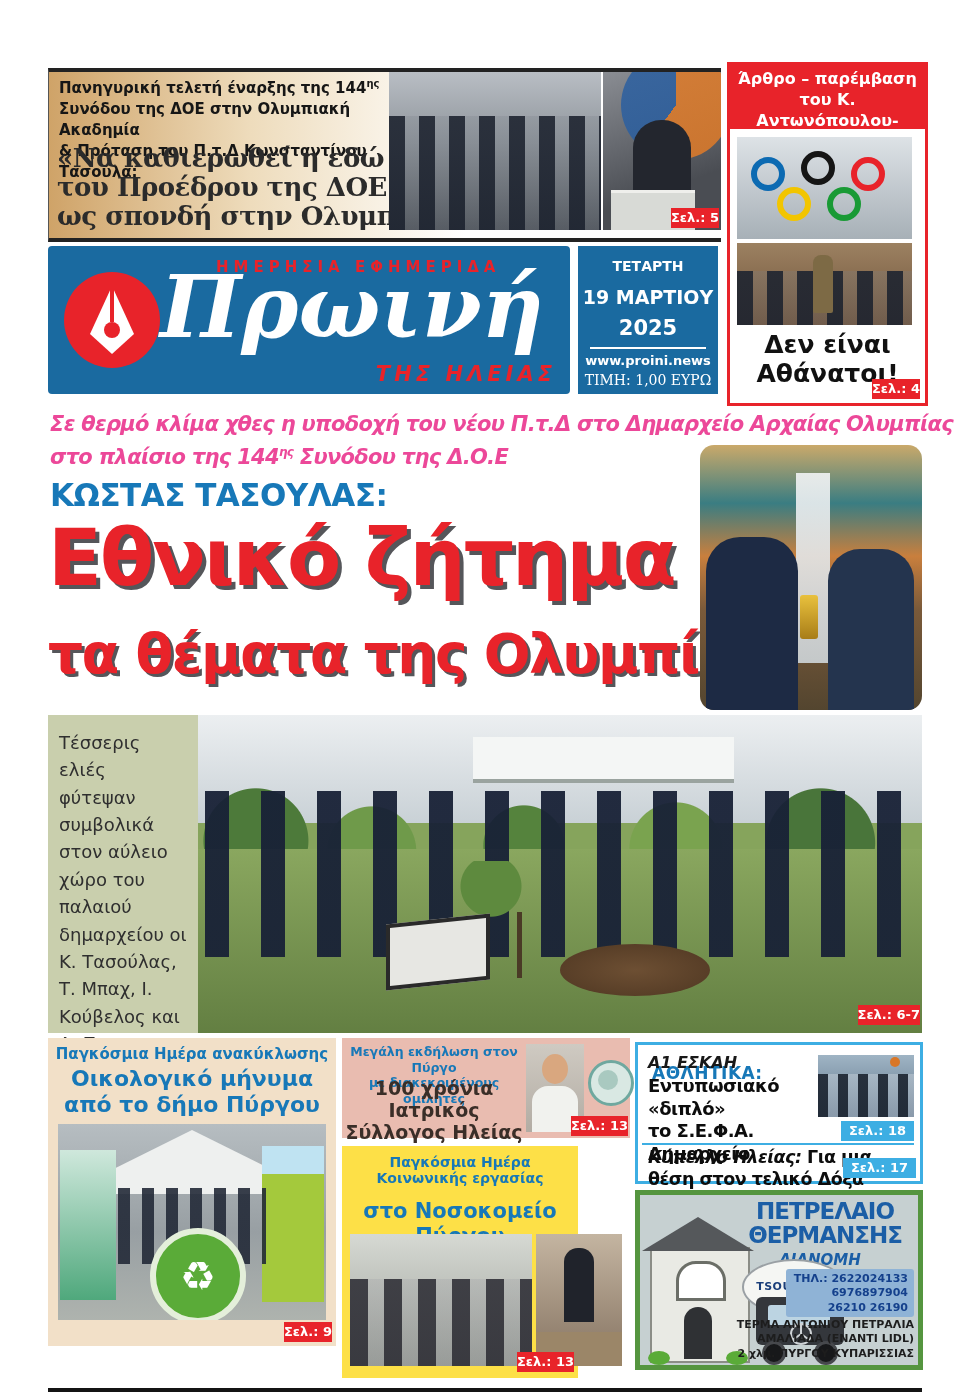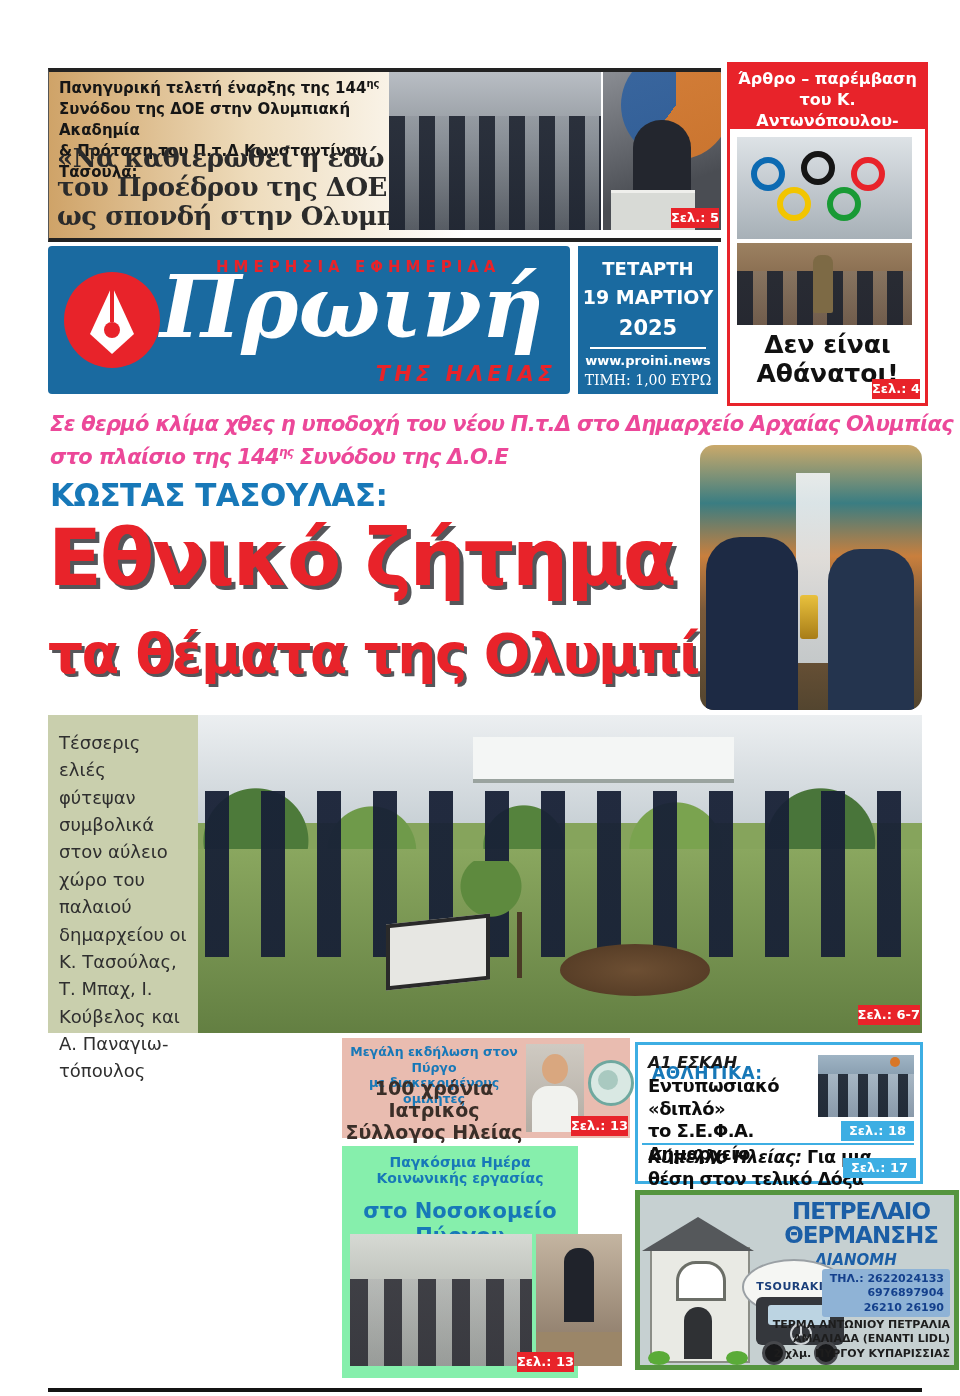--- a/index.html
+++ b/index.html
@@ -45,21 +45,21 @@
   
   .masthead{left:48px;top:246px;width:522px;height:148px;background:#1a6aa0;border-radius:4px;}
   .logo-disc{left:16px;top:26px;width:96px;height:96px;border-radius:50%;background:#e8232a;}
   .mh-tagline{left:168px;top:12px;color:#e8232a;font-weight:bold;font-size:15px;letter-spacing:5px;}
   .mh-title{left:112px;top:18px;color:#ffffff;font-family:"DejaVu Serif",serif;font-style:italic;
             font-weight:bold;font-size:86px;line-height:1;}
   .mh-sub{right:14px;bottom:8px;color:#e8232a;font-style:italic;font-weight:bold;font-size:21px;letter-spacing:4px;}
 
   
   .datebox{left:578px;top:246px;width:140px;height:148px;background:#1a6aa0;color:#fff;text-align:center;}
-  .db-day{left:0;top:12px;width:100%;font-weight:bold;font-size:18px;}
+  .db-day{left:0;top:12px;width:100%;font-weight:bold;font-size:14px;}
   .db-date{left:0;top:40px;width:100%;font-weight:bold;font-size:19px;}
   .db-year{left:0;top:70px;width:100%;font-weight:bold;font-size:21px;}
   .db-rule{left:12px;top:101px;width:116px;height:2px;background:#fff;}
   .db-site{left:0;top:107px;width:100%;font-weight:bold;font-size:13px;}
   .db-price{left:0;top:126px;width:100%;font-family:"DejaVu Serif",serif;font-size:14px;}
 
   
   .deck{left:50px;top:408px;width:880px;color:#ec4899;font-weight:bold;font-style:italic;
         font-size:21px;line-height:1.55;letter-spacing:-0.7px;white-space:nowrap;}
   .deck .sup{font-size:12px;vertical-align:super;}
@@ -118,21 +118,21 @@
   .mt-kicker{left:4px;top:6px;width:176px;text-align:center;color:#1778b8;font-weight:bold;font-size:12.5px;line-height:1.25;}
   .mt-headline{left:2px;top:40px;width:180px;text-align:center;color:#3a2e28;font-weight:bold;font-size:19px;line-height:1.15;}
   .doc-photo{left:184px;top:6px;width:58px;height:88px;background:linear-gradient(180deg,#cfcac2,#b2aca3);}
   .doc-face{left:16px;top:10px;width:26px;height:30px;border-radius:50%;background:#d9a77f;}
   .doc-coat{left:6px;top:42px;width:46px;height:46px;border-radius:16px 16px 0 0;background:#f1f2ee;}
   .seal{left:246px;top:22px;width:40px;height:40px;border-radius:50%;background:#d9e8e3;border:3px solid #6fa89f;}
   .seal-inner{left:7px;top:7px;width:20px;height:20px;border-radius:50%;background:#a9c9c0;}
   .mt-tag{right:2px;bottom:2px;}
 
   
-  .mb-box{left:342px;top:1146px;width:236px;height:232px;background:#86efac;}
+  .mb-box{left:342px;top:1146px;width:236px;height:232px;background:#fde047;}
   .mb-kicker{left:0;top:8px;width:100%;text-align:center;color:#1778b8;font-weight:bold;font-size:14px;}
   .mb-headline{left:0;top:28px;width:100%;text-align:center;color:#1778b8;font-weight:bold;font-size:21px;line-height:1.2;}
   .mb-photo1{left:8px;top:88px;width:182px;height:132px;background:linear-gradient(180deg,#d6d9d3 0%,#9b9f99 100%);}
   .mb-audience{left:0;bottom:0;width:100%;height:66%;
                background:repeating-linear-gradient(90deg,rgba(40,40,48,.85) 0 18px,rgba(140,140,150,.2) 18px 34px);}
   .mb-photo2{left:194px;top:88px;width:86px;height:132px;background:linear-gradient(180deg,#c4b5a1,#857361);}
   .mb-fig{left:28px;top:14px;width:30px;height:74px;border-radius:14px 14px 0 0;background:#20232b;}
   .mb-desk{left:0;bottom:0;width:100%;height:34px;background:#9b8668;}
   .mb-tag{right:4px;bottom:6px;}
 
@@ -145,21 +145,21 @@
   .sp-players{left:0;bottom:0;width:100%;height:70%;
               background:repeating-linear-gradient(90deg,rgba(28,36,48,.9) 0 10px,rgba(220,225,230,.35) 10px 20px);}
   .sp-ball{right:14px;top:2px;width:10px;height:10px;border-radius:50%;background:#d97728;}
   .sp-tag1{right:6px;top:76px;}
   .sp-divider{left:4px;top:98px;width:272px;height:2px;background:#3daee3;}
   .sp-story2{left:10px;top:102px;width:238px;font-size:17.5px;color:#0d0d0d;font-weight:bold;line-height:1.25;letter-spacing:-0.5px;}
   .sp-story2 .it{font-style:italic;}
   .sp-tag2{right:4px;bottom:3px;}
 
   
-  .ad-box{left:635px;top:1190px;width:324px;height:180px;background:#c6d0d1;border:5px solid #55953f;box-sizing:border-box;}
+  .ad-box{left:635px;top:1190px;width:288px;height:180px;background:#c6d0d1;border:5px solid #55953f;box-sizing:border-box;}
   .ad-title{right:8px;top:4px;width:170px;text-align:center;color:#1b5ea6;font-weight:bold;font-size:23px;line-height:1.05;letter-spacing:-1px;}
   .ad-sub{right:8px;top:56px;width:180px;text-align:center;font-size:15px;}
   .ad-sub .s1{color:#1b5ea6;font-weight:bold;font-style:italic;}
   .ad-sub .s2{color:#222;font-weight:bold;font-style:italic;}
   .house{left:2px;top:16px;width:112px;height:148px;}
   .house-body{left:8px;top:36px;width:96px;height:112px;background:#e9eae4;border:2px solid #8b8d86;}
   .house-roof{left:0;top:6px;width:112px;height:34px;background:#55585b;clip-path:polygon(50% 0,100% 100%,0 100%);}
   .house-win{left:34px;top:50px;width:44px;height:34px;background:#fff;border:3px solid #6b6e67;border-radius:20px 20px 0 0;}
   .house-door{left:42px;top:96px;width:28px;height:52px;background:#2f3134;border-radius:14px 14px 0 0;}
   .bush{position:absolute;width:22px;height:14px;border-radius:50%;background:#5aab38;}
@@ -271,20 +271,35 @@
     <span class="abs bp-trees"></span>
     <span class="abs bp-grass"></span>
     <span class="abs bp-people"></span>
     <span class="abs bp-dirt"></span>
     <span class="abs bp-tree"></span>
     <span class="abs bp-trunk"></span>
     <span class="abs bp-plaque"></span>
     <span class="abs tag-red bp-tag">Σελ.: 6-7</span>
   </div>
 
+  <div class="abs bl-box">
+    <div class="abs bl-kicker">Παγκόσμια Ημέρα ανακύκλωσης</div>
+    <div class="abs bl-headline">
+      <span>Οικολογικό μήνυμα</span><br>
+      <span>από το δήμο Πύργου</span>
+    </div>
+    <div class="abs photo bl-photo">
+      <span class="abs tent"></span>
+      <span class="abs banner-l"></span>
+      <span class="abs banner-r"></span>
+      <span class="abs bl-crowd"></span>
+      <span class="abs green-sign">♻</span>
+    </div>
+    <span class="abs tag-red bl-tag">Σελ.: 9</span>
+  </div>
 
   <div class="abs mt-box">
     <div class="abs mt-kicker">
       <span>Μεγάλη εκδήλωση στον Πύργο</span><br>
       <span>με διακεκριμένους ομιλητές</span>
     </div>
     <div class="abs mt-headline">
       <span>100 χρόνια Ιατρικός</span><br>
       <span>Σύλλογος Ηλείας</span>
     </div>

